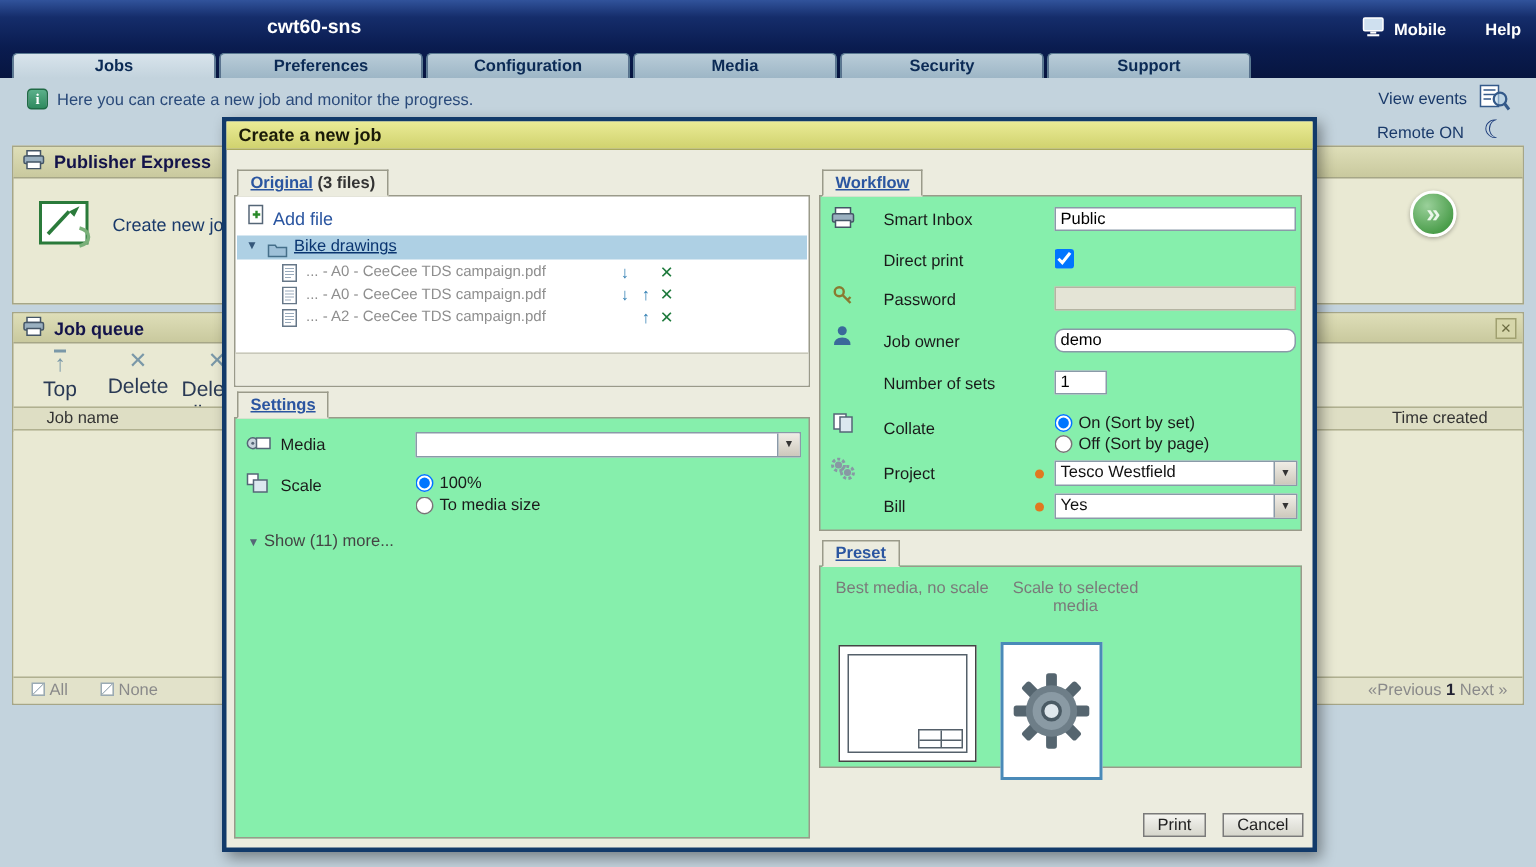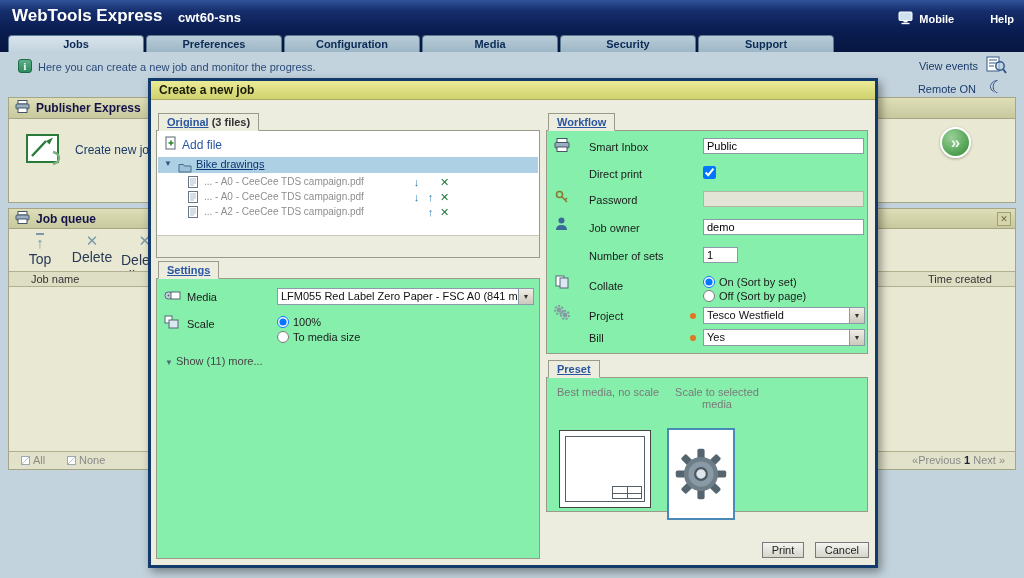--- a/index.html
+++ b/index.html
@@ -6,21 +6,21 @@
   html,body { width:1024px; height:578px; }
   body { font-family: "Liberation Sans", "DejaVu Sans", sans-serif; background:#c3d3dd; }
   #app { position:relative; width:1024px; height:578px; overflow:hidden; background:#c3d3dd; }
   .abs { position:absolute; }
 
   
   #header { position:absolute; left:0; top:0; width:1024px; height:52px;
             background:linear-gradient(180deg,#31539b 0%,#152d6b 22%,#0a1c50 60%,#071540 100%); }
   .app-title { position:absolute; left:12px; top:6px; color:#fff; font-size:17px; font-weight:bold; }
   .hostname  { position:absolute; left:178px; top:10px; color:#fff; font-size:13px; font-weight:bold; }
-  .hdr-right { position:absolute; right:10px; top:11px; display:flex; align-items:center; gap:36px; }
+  .hdr-right { position:absolute; right:10px; top:11px; display:flex; align-items:center; gap:26px; }
   .hdr-link  { color:#fff; font-size:11px; font-weight:bold; cursor:pointer; display:flex; align-items:center; gap:5px; }
 
   
   #tabbar { position:absolute; left:8px; bottom:0; display:flex; gap:2px; }
   .tab { width:136px; height:17px; line-height:16px; text-align:center; font-size:11px; font-weight:bold;
          color:#0b2a55; border:1px solid #5a7a92; border-bottom:none; border-radius:4px 4px 0 0;
          background:linear-gradient(180deg,#b9ccd8,#9db6c6); cursor:pointer; }
   .tab.active { background:linear-gradient(180deg,#d8e4ec,#c3d3dd); }
 
   
@@ -98,21 +98,20 @@
              background:linear-gradient(180deg,#f4f4f0,#d6d6cc); cursor:pointer; margin-left:6px; }
 
   .pg-num { color:#223; font-weight:bold; }
 </style>
 </head>
 <body>
 
 <div id="app">
 
   <div id="header">
-    <div class="app-title">WebTools Express</div>
     <div class="hostname">cwt60-sns</div>
     <div class="hdr-right">
       <div class="hdr-link">
         <span>
           <svg width="16" height="14" viewBox="0 0 16 14">
               <rect x="1" y="1" width="13" height="8.5" rx="1" fill="#cfe0ef" stroke="#ffffff"></rect>
               <rect x="5.5" y="10" width="4" height="1.4" fill="#fff"></rect>
               <rect x="3.5" y="11.8" width="8" height="1.4" fill="#fff"></rect>
             </svg>
         </span>
@@ -294,21 +293,20 @@
 
           <span class="abs" style="left:7px; top:9px;">
             <svg width="17" height="15" viewBox="0 0 17 15">
                 <circle cx="4.5" cy="7.5" r="3.6" fill="#c8d4dc" stroke="#567"></circle>
                 <circle cx="4.5" cy="7.5" r="1" fill="#567"></circle>
                 <rect x="7" y="4" width="9" height="7" fill="#fff" stroke="#567"></rect>
               </svg>
           </span>
           <span class="field-label" style="left:30px; top:12px;">Media</span>
           <div class="selectbox" style="left:120px; top:9px; width:257px;">
-            <span class="sel-text">LFM055 Red Label Zero Paper - FSC A0 (841 m</span>
             <span class="sel-arrow">▼</span>
           </div>
 
           <span class="abs" style="left:7px; top:36px;">
             <svg width="15" height="14" viewBox="0 0 15 14">
                 <rect x="1" y="1" width="7" height="7" fill="#fff" stroke="#567"></rect>
                 <rect x="5" y="5" width="9" height="8" fill="#dce8f0" stroke="#567"></rect>
               </svg>
           </span>
           <span class="field-label" style="left:30px; top:39px;">Scale</span>
@@ -356,21 +354,21 @@
           <span class="field-label" style="left:42px; top:63px;">Password</span>
           <input class="tinput" style="left: 156px; top: 60px; width: 161px;" disabled="" value="">
 
           <span class="abs" style="left:8px; top:86px;">
             <svg width="13" height="14" viewBox="0 0 13 14">
                 <circle cx="6.5" cy="3.5" r="3" fill="#3a6a9a"></circle>
                 <path d="M1 13 Q1 8 6.5 8 Q12 8 12 13 Z" fill="#3a6a9a"></path>
               </svg>
           </span>
           <span class="field-label" style="left:42px; top:91px;">Job owner</span>
-          <input class="tinput" style="left: 156px; top: 88px; width: 161px;" value="demo">
+          <input class="tinput" style="left: 156px; top: 88px; width: 161px; border-radius: 6px;" value="demo">
 
           <span class="field-label" style="left:42px; top:119px;">Number of sets</span>
           <input class="tinput" style="left: 156px; top: 116px; width: 35px;" value="1">
 
           <span class="abs" style="left:8px; top:144px;">
             <svg width="14" height="14" viewBox="0 0 14 14">
                 <rect x="1" y="1" width="8" height="10" fill="#fff" stroke="#567"></rect>
                 <rect x="5" y="3" width="8" height="10" fill="#dce8f0" stroke="#567"></rect>
               </svg>
           </span>

